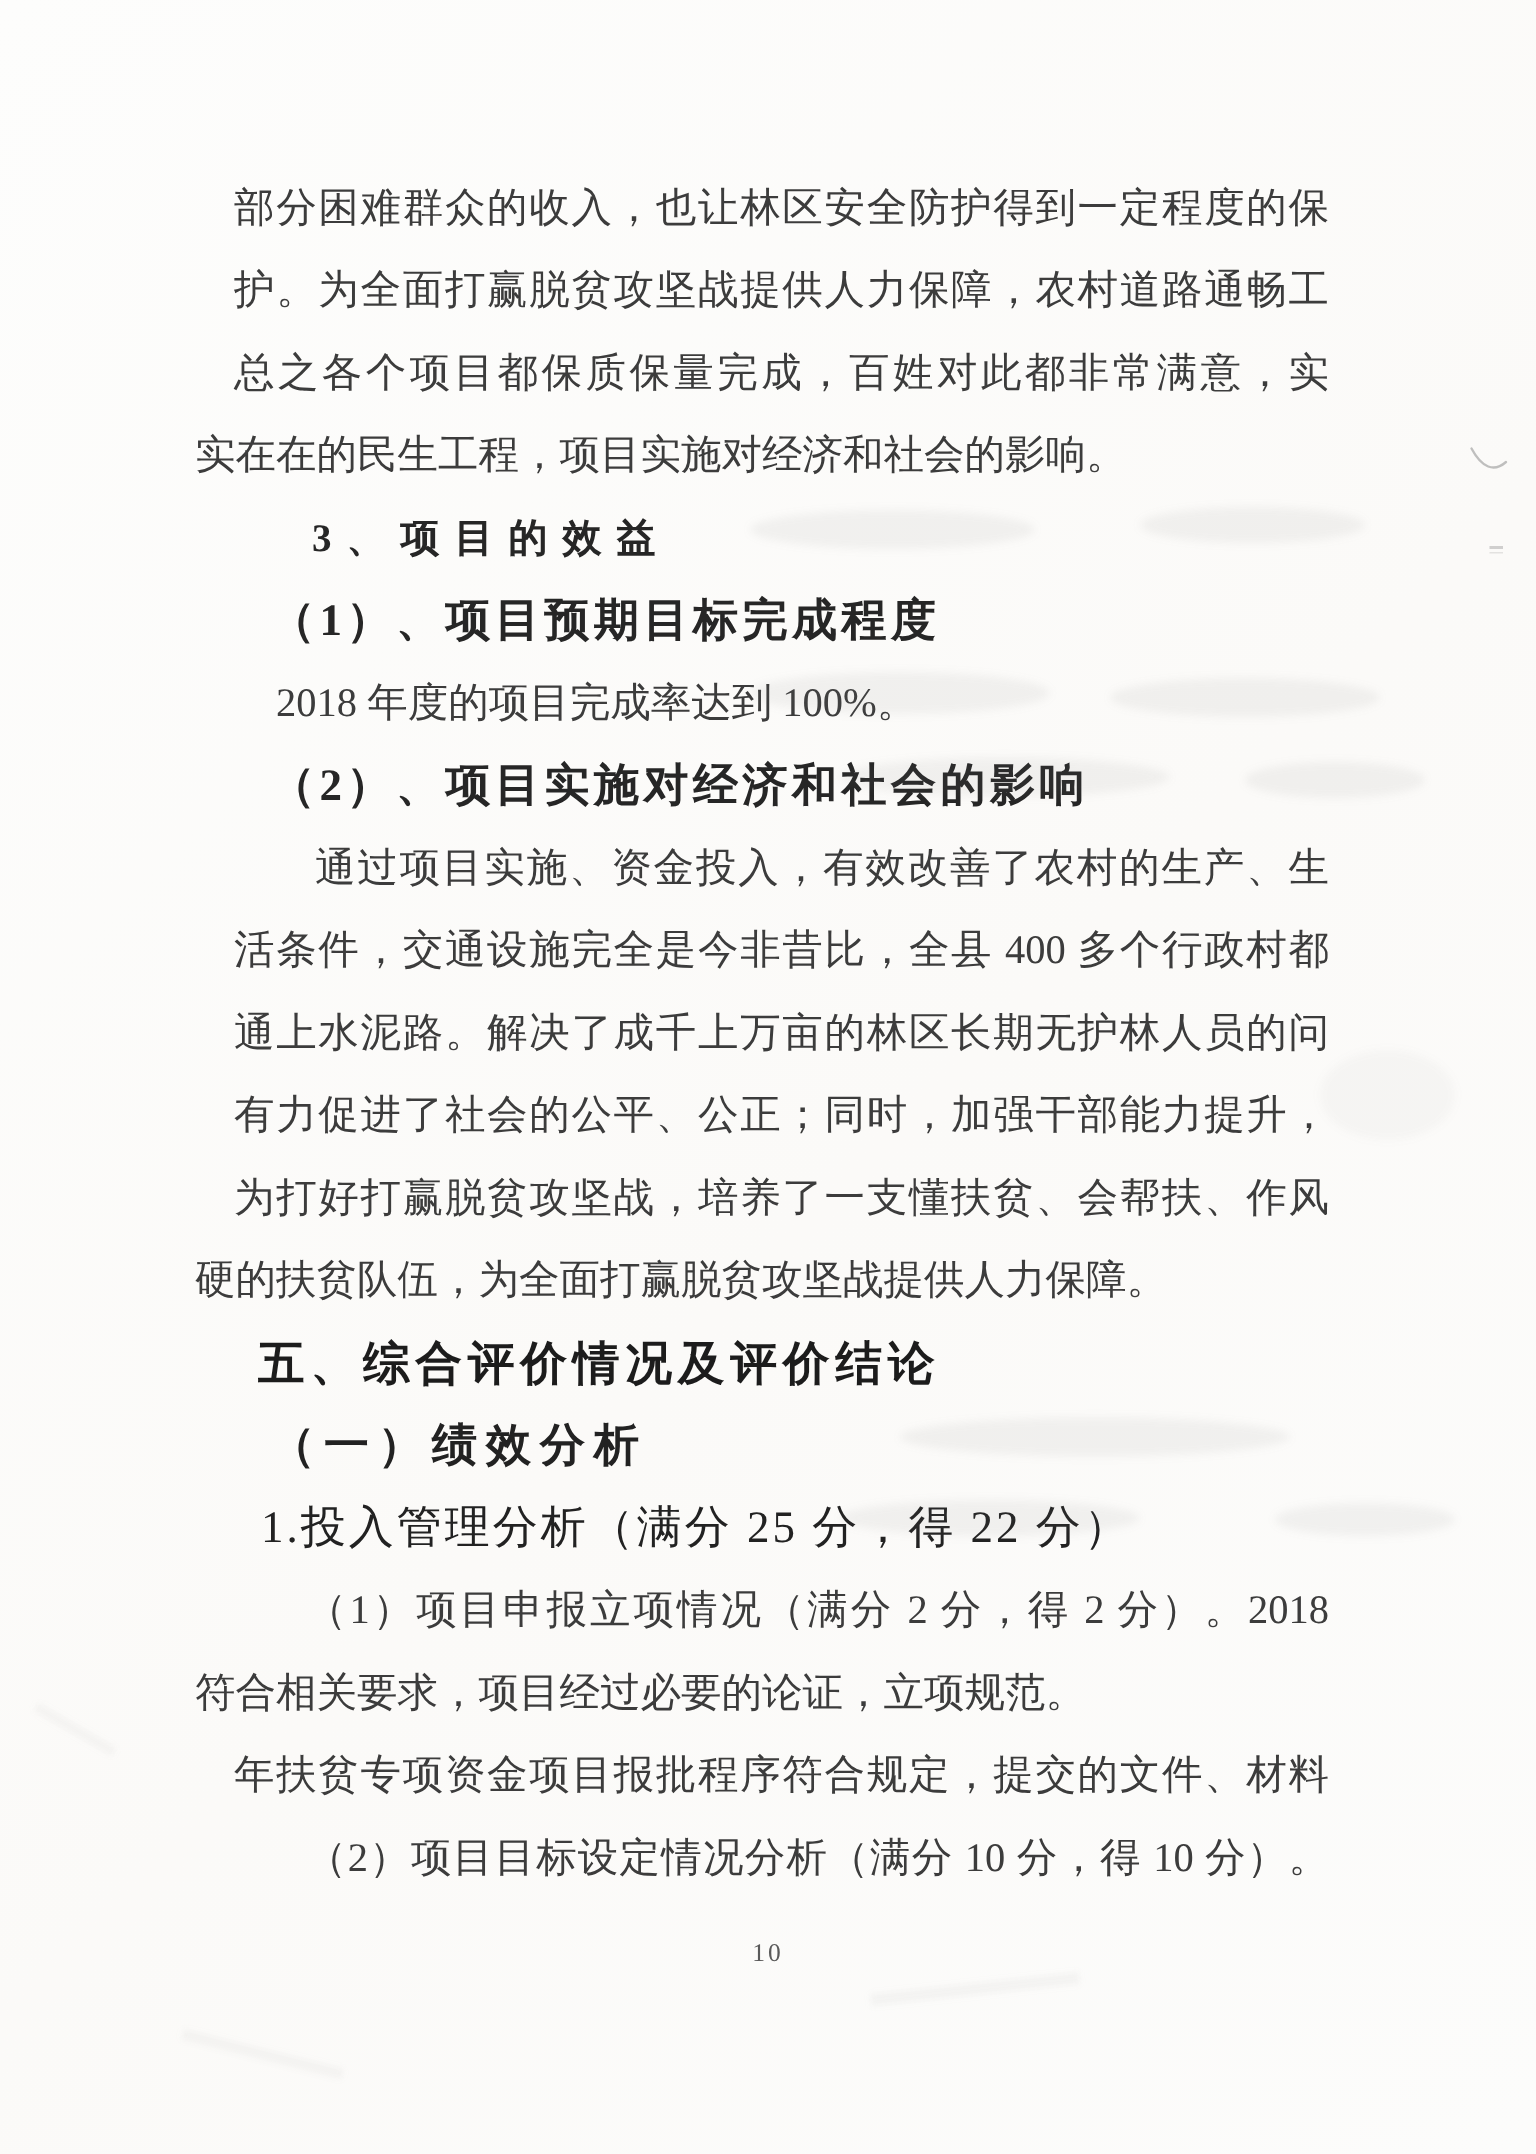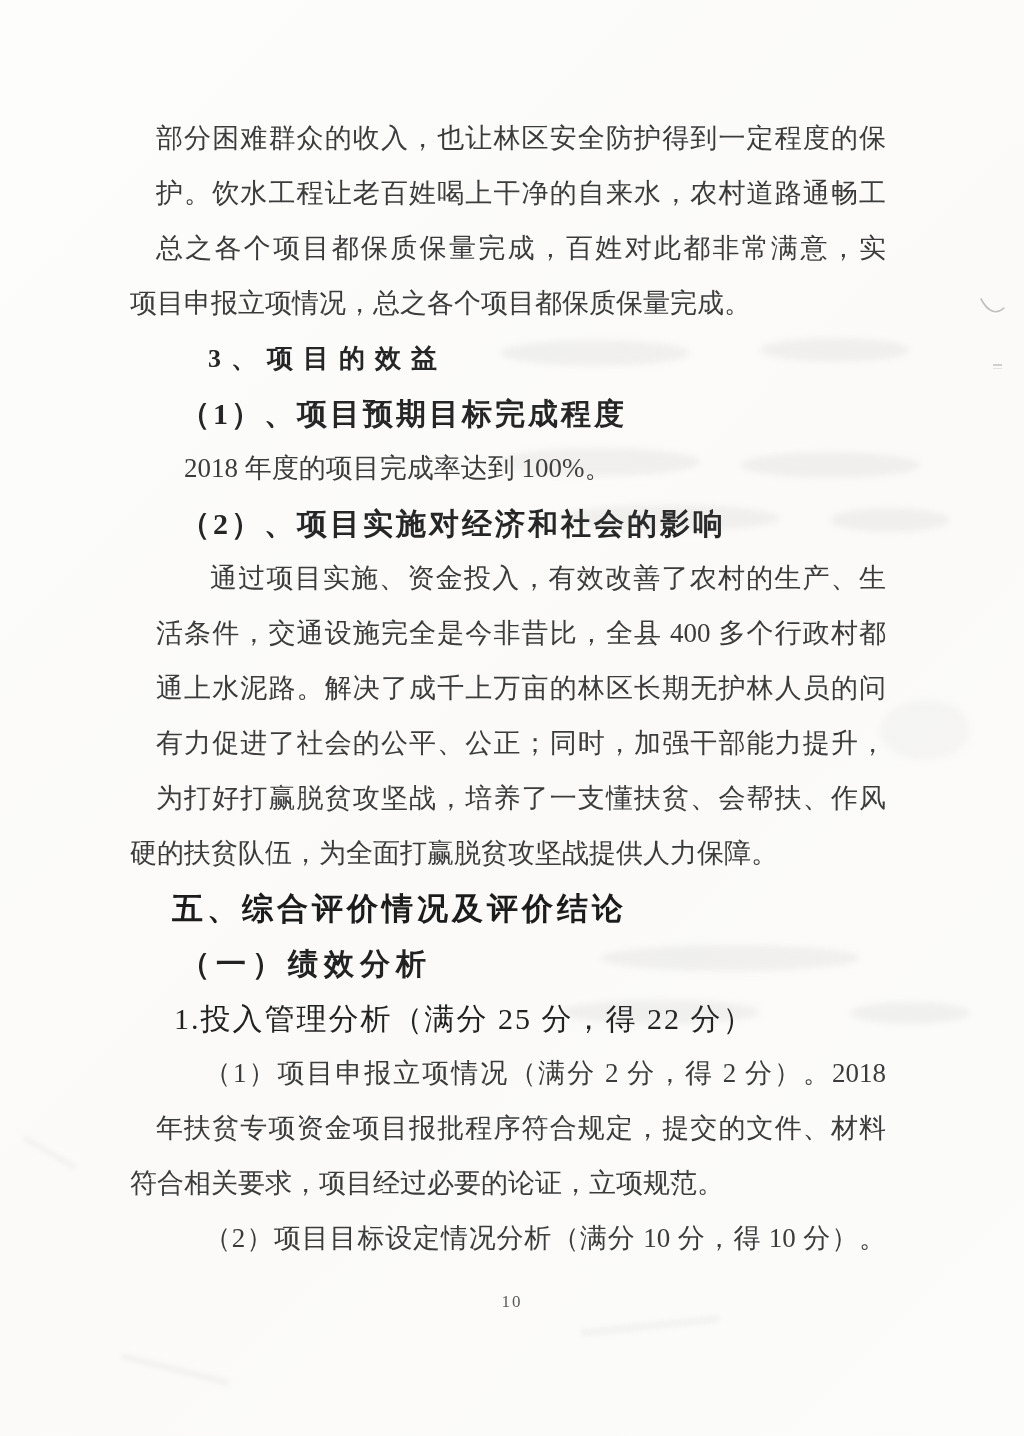--- a/index.html
+++ b/index.html
@@ -122,45 +122,45 @@
     pointer-events: none;
   }
 </style>
 </head>
 <body>
 
 <div class="page">
 
   <div class="doc-body">
     <div class="line just">部分困难群众的收入，也让林区安全防护得到一定程度的保</div>
-    <div class="line just">护。饮水工程让老百姓喝上干净的自来水，农村道路通畅工</div>
+    <div class="line just">护。为全面打赢脱贫攻坚战提供人力保障，农村道路通畅工</div>
     <div class="line just">总之各个项目都保质保量完成，百姓对此都非常满意，实</div>
-    <div class="line plain">项目申报立项情况，总之各个项目都保质保量完成。</div>
+    <div class="line plain">实在在的民生工程，项目实施对经济和社会的影响。</div>
 
     <div class="line plain h-benefit">3、项目的效益</div>
     <div class="line plain h-sub">（1）、项目预期目标完成程度</div>
 
     <div class="line plain ind-body">2018 年度的项目完成率达到 100%。</div>
 
     <div class="line plain h-sub">（2）、项目实施对经济和社会的影响</div>
 
     <div class="line just ind-body">通过项目实施、资金投入，有效改善了农村的生产、生</div>
     <div class="line just">活条件，交通设施完全是今非昔比，全县 400 多个行政村都</div>
     <div class="line just">通上水泥路。解决了成千上万亩的林区长期无护林人员的问</div>
     <div class="line just">有力促进了社会的公平、公正；同时，加强干部能力提升，</div>
     <div class="line just">为打好打赢脱贫攻坚战，培养了一支懂扶贫、会帮扶、作风</div>
     <div class="line plain">硬的扶贫队伍，为全面打赢脱贫攻坚战提供人力保障。</div>
 
     <div class="line plain h-section">五、综合评价情况及评价结论</div>
     <div class="line plain h-perf">（一）绩效分析</div>
     <div class="line plain h-input">1.投入管理分析（满分 25 分，得 22 分）</div>
 
     <div class="line just ind-body2">（1）项目申报立项情况（满分 2 分，得 2 分）。2018</div>
+    <div class="line plain">符合相关要求，项目经过必要的论证，立项规范。</div>
     <div class="line just">年扶贫专项资金项目报批程序符合规定，提交的文件、材料</div>
-    <div class="line plain">符合相关要求，项目经过必要的论证，立项规范。</div>
 
     <div class="line just ind-body2">（2）项目目标设定情况分析（满分 10 分，得 10 分）。</div>
   </div>
 
   <div class="footer">10</div>
 
   <div class="smudge" style="left:500px; top:340px; width:190px; height:26px;"></div>
   <div class="smudge" style="left:760px; top:338px; width:150px; height:24px;"></div>
   <div class="smudge" style="left:500px; top:448px; width:200px; height:28px;"></div>
   <div class="smudge" style="left:740px; top:452px; width:180px; height:26px;"></div>

